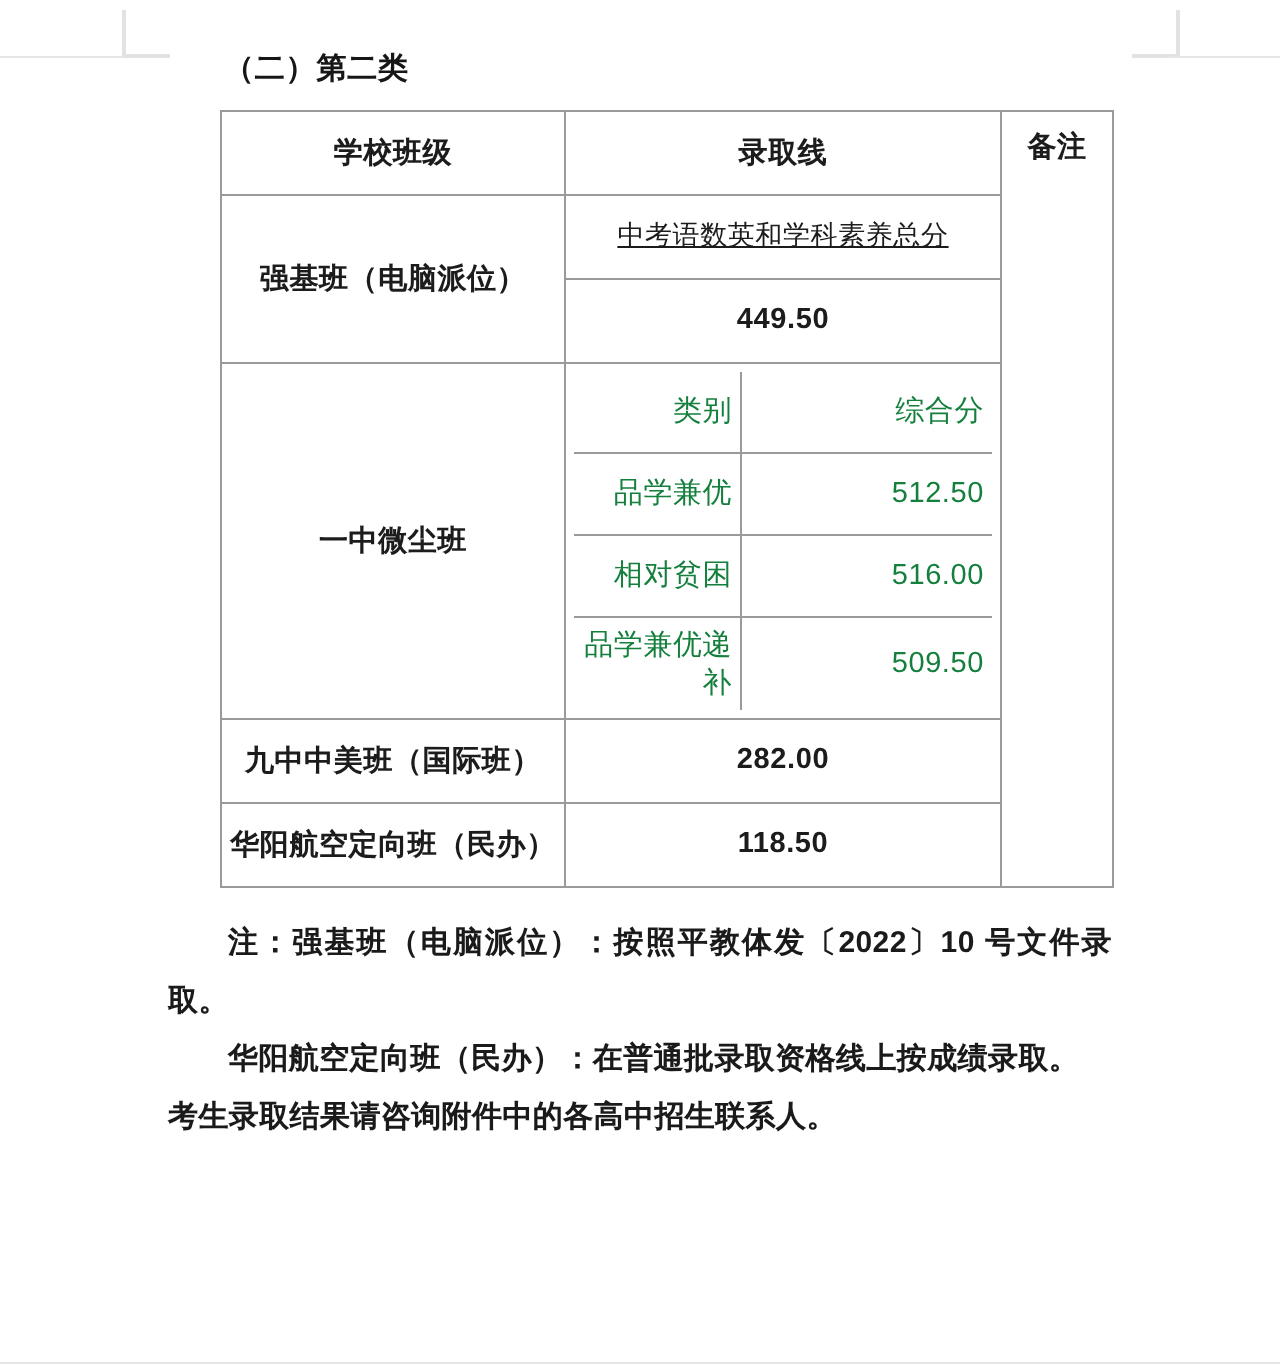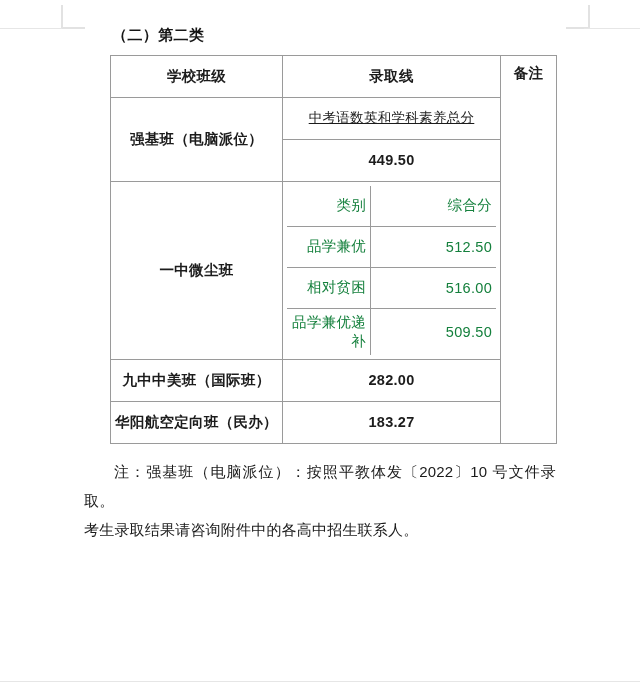--- a/index.html
+++ b/index.html
@@ -132,21 +132,21 @@
     padding: 0;
   }
   .note-para {
     font-size: 15px;
     line-height: 29px;
     color: #1a1a1a;
     margin: 0;
     text-align: justify;
     text-justify: inter-ideograph;
     letter-spacing: 0.2px;
-    font-weight: 400;
+    font-weight: 700;
   }
   .note-para.indent { text-indent: 2em; }
   .note-para.indent-head {
     text-indent: 2em;
     font-weight: 600;
     font-size: 16px;
     letter-spacing: 0.4px;
   }
 </style>
 </head>
@@ -214,23 +214,24 @@
         </td>
       </tr>
 
       <tr>
         <td>九中中美班（国际班）</td>
         <td>282.00</td>
       </tr>
 
       <tr>
         <td>华阳航空定向班（民办）</td>
-        <td>183.27</td>
+        <td>118.50</td>
       </tr>
     </tbody>
   </table>
 
   <div class="notes">
     <p class="note-para indent">注：强基班（电脑派位）：按照平教体发〔2022〕10 号文件录取。</p>
+    <p class="note-para indent">华阳航空定向班（民办）：在普通批录取资格线上按成绩录取。</p>
     <p class="note-para">考生录取结果请咨询附件中的各高中招生联系人。</p>
   </div>
 
 </div>
 
 </body></html>

